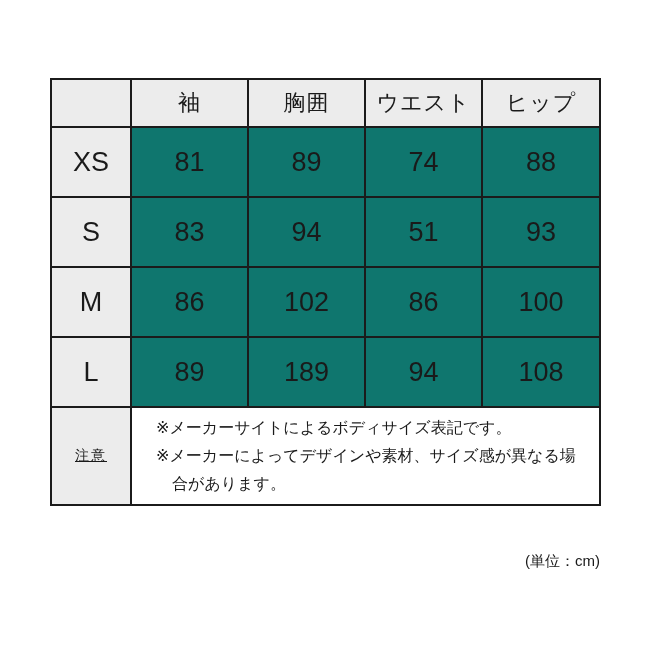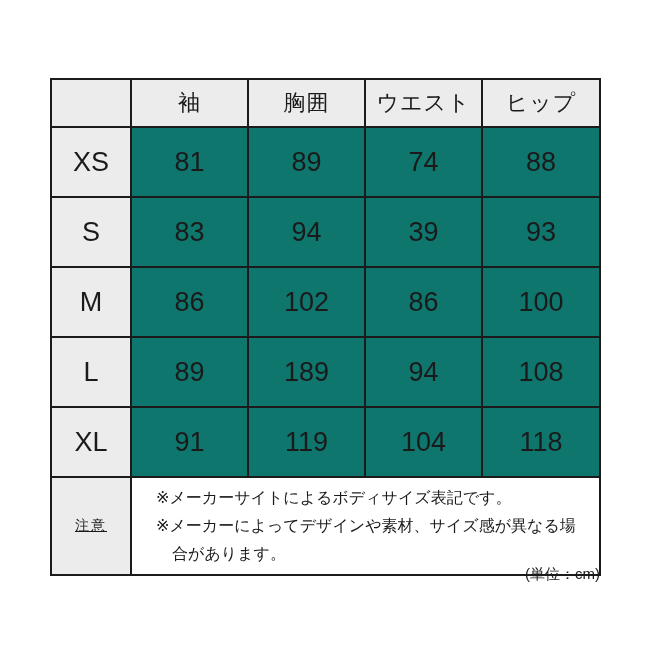--- a/index.html
+++ b/index.html
@@ -44,21 +44,21 @@
     padding: 6px 8px 6px 24px;
     font-size: 16px;
     line-height: 28px;
   }
   .note-line {
     padding-left: 1em;
     text-indent: -1em;
   }
   .unit-label {
     position: absolute;
-    top: 565px;
+    top: 552px;
     right: 50px;
     font-size: 15px;
     color: #1a1a1a;
   }
 </style>
 </head>
 <body>
 
 <div class="page">
 
@@ -84,44 +84,37 @@
         <th class="shade size-label">XS</th>
         <td class="val">81</td>
         <td class="val">89</td>
         <td class="val">74</td>
         <td class="val">88</td>
       </tr>
       <tr class="size-row">
         <th class="shade size-label">S</th>
         <td class="val">83</td>
         <td class="val">94</td>
-        <td class="val">39</td>
+        <td class="val">51</td>
         <td class="val">93</td>
       </tr>
       <tr class="size-row">
         <th class="shade size-label">M</th>
         <td class="val">86</td>
         <td class="val">102</td>
         <td class="val">86</td>
         <td class="val">100</td>
       </tr>
       <tr class="size-row">
         <th class="shade size-label">L</th>
         <td class="val">89</td>
         <td class="val">189</td>
         <td class="val">94</td>
         <td class="val">108</td>
       </tr>
-      <tr class="size-row">
-        <th class="shade size-label">XL</th>
-        <td class="val">91</td>
-        <td class="val">119</td>
-        <td class="val">104</td>
-        <td class="val">118</td>
-      </tr>
       <tr class="note-row">
         <th class="shade note-label">注意</th>
         <td class="note-cell" colspan="4">
           <div class="note-line">※メーカーサイトによるボディサイズ表記です。</div>
           <div class="note-line">※メーカーによってデザインや素材、サイズ感が異なる場合があります。</div>
         </td>
       </tr>
     </tbody>
   </table>
 

